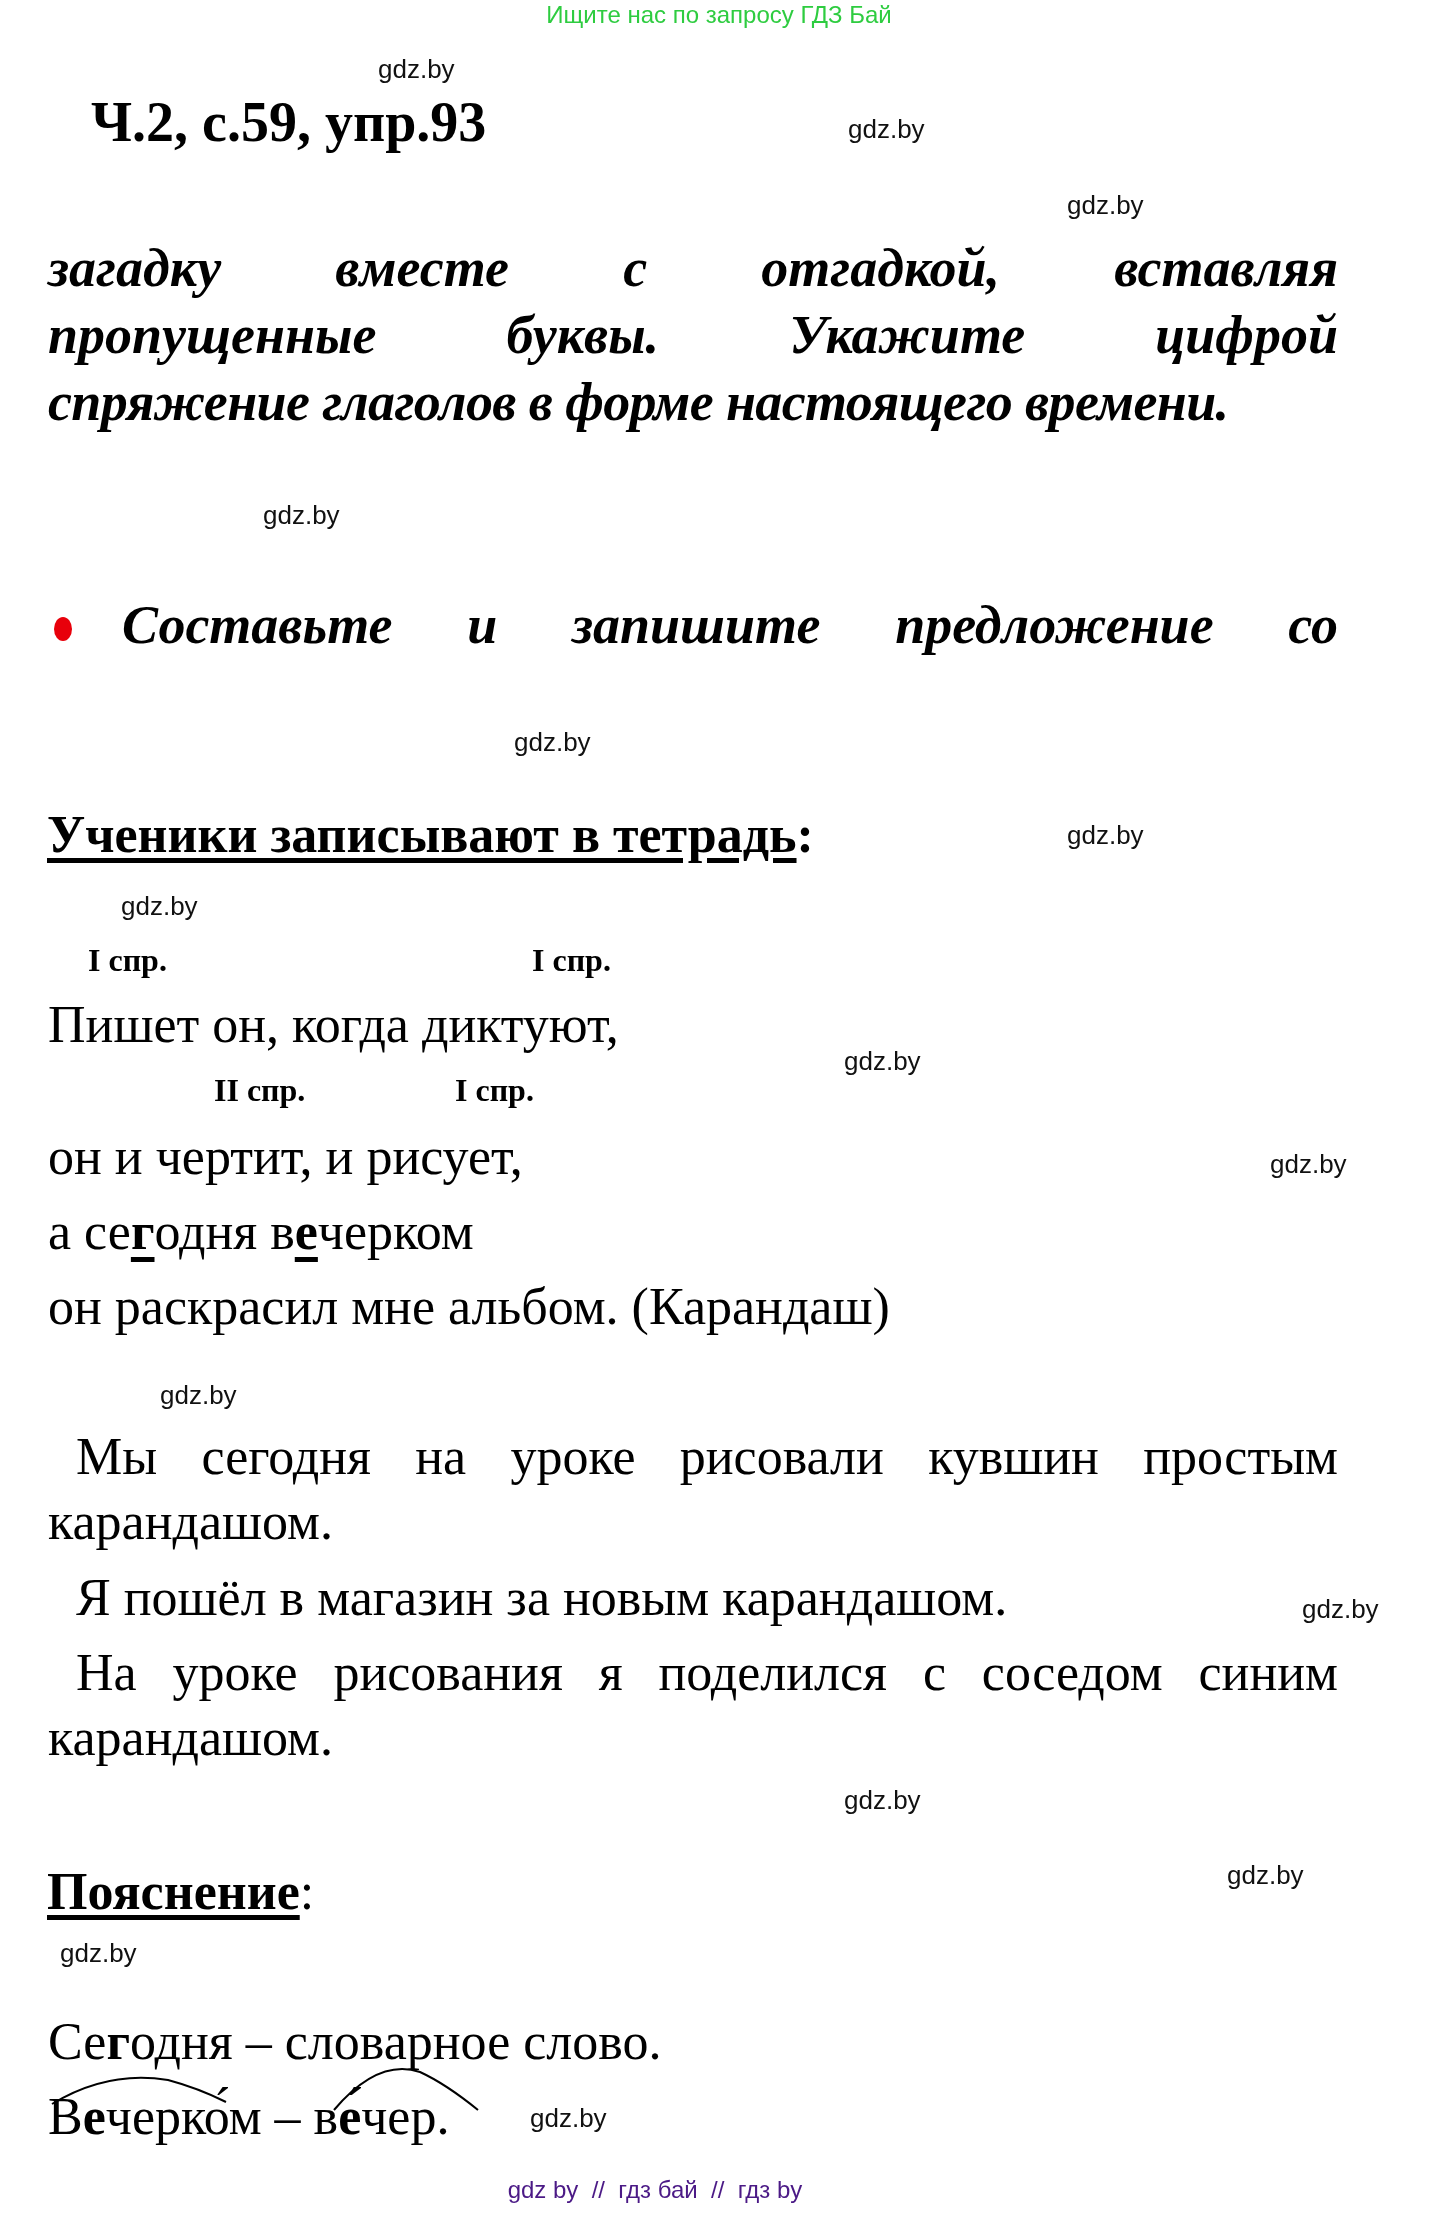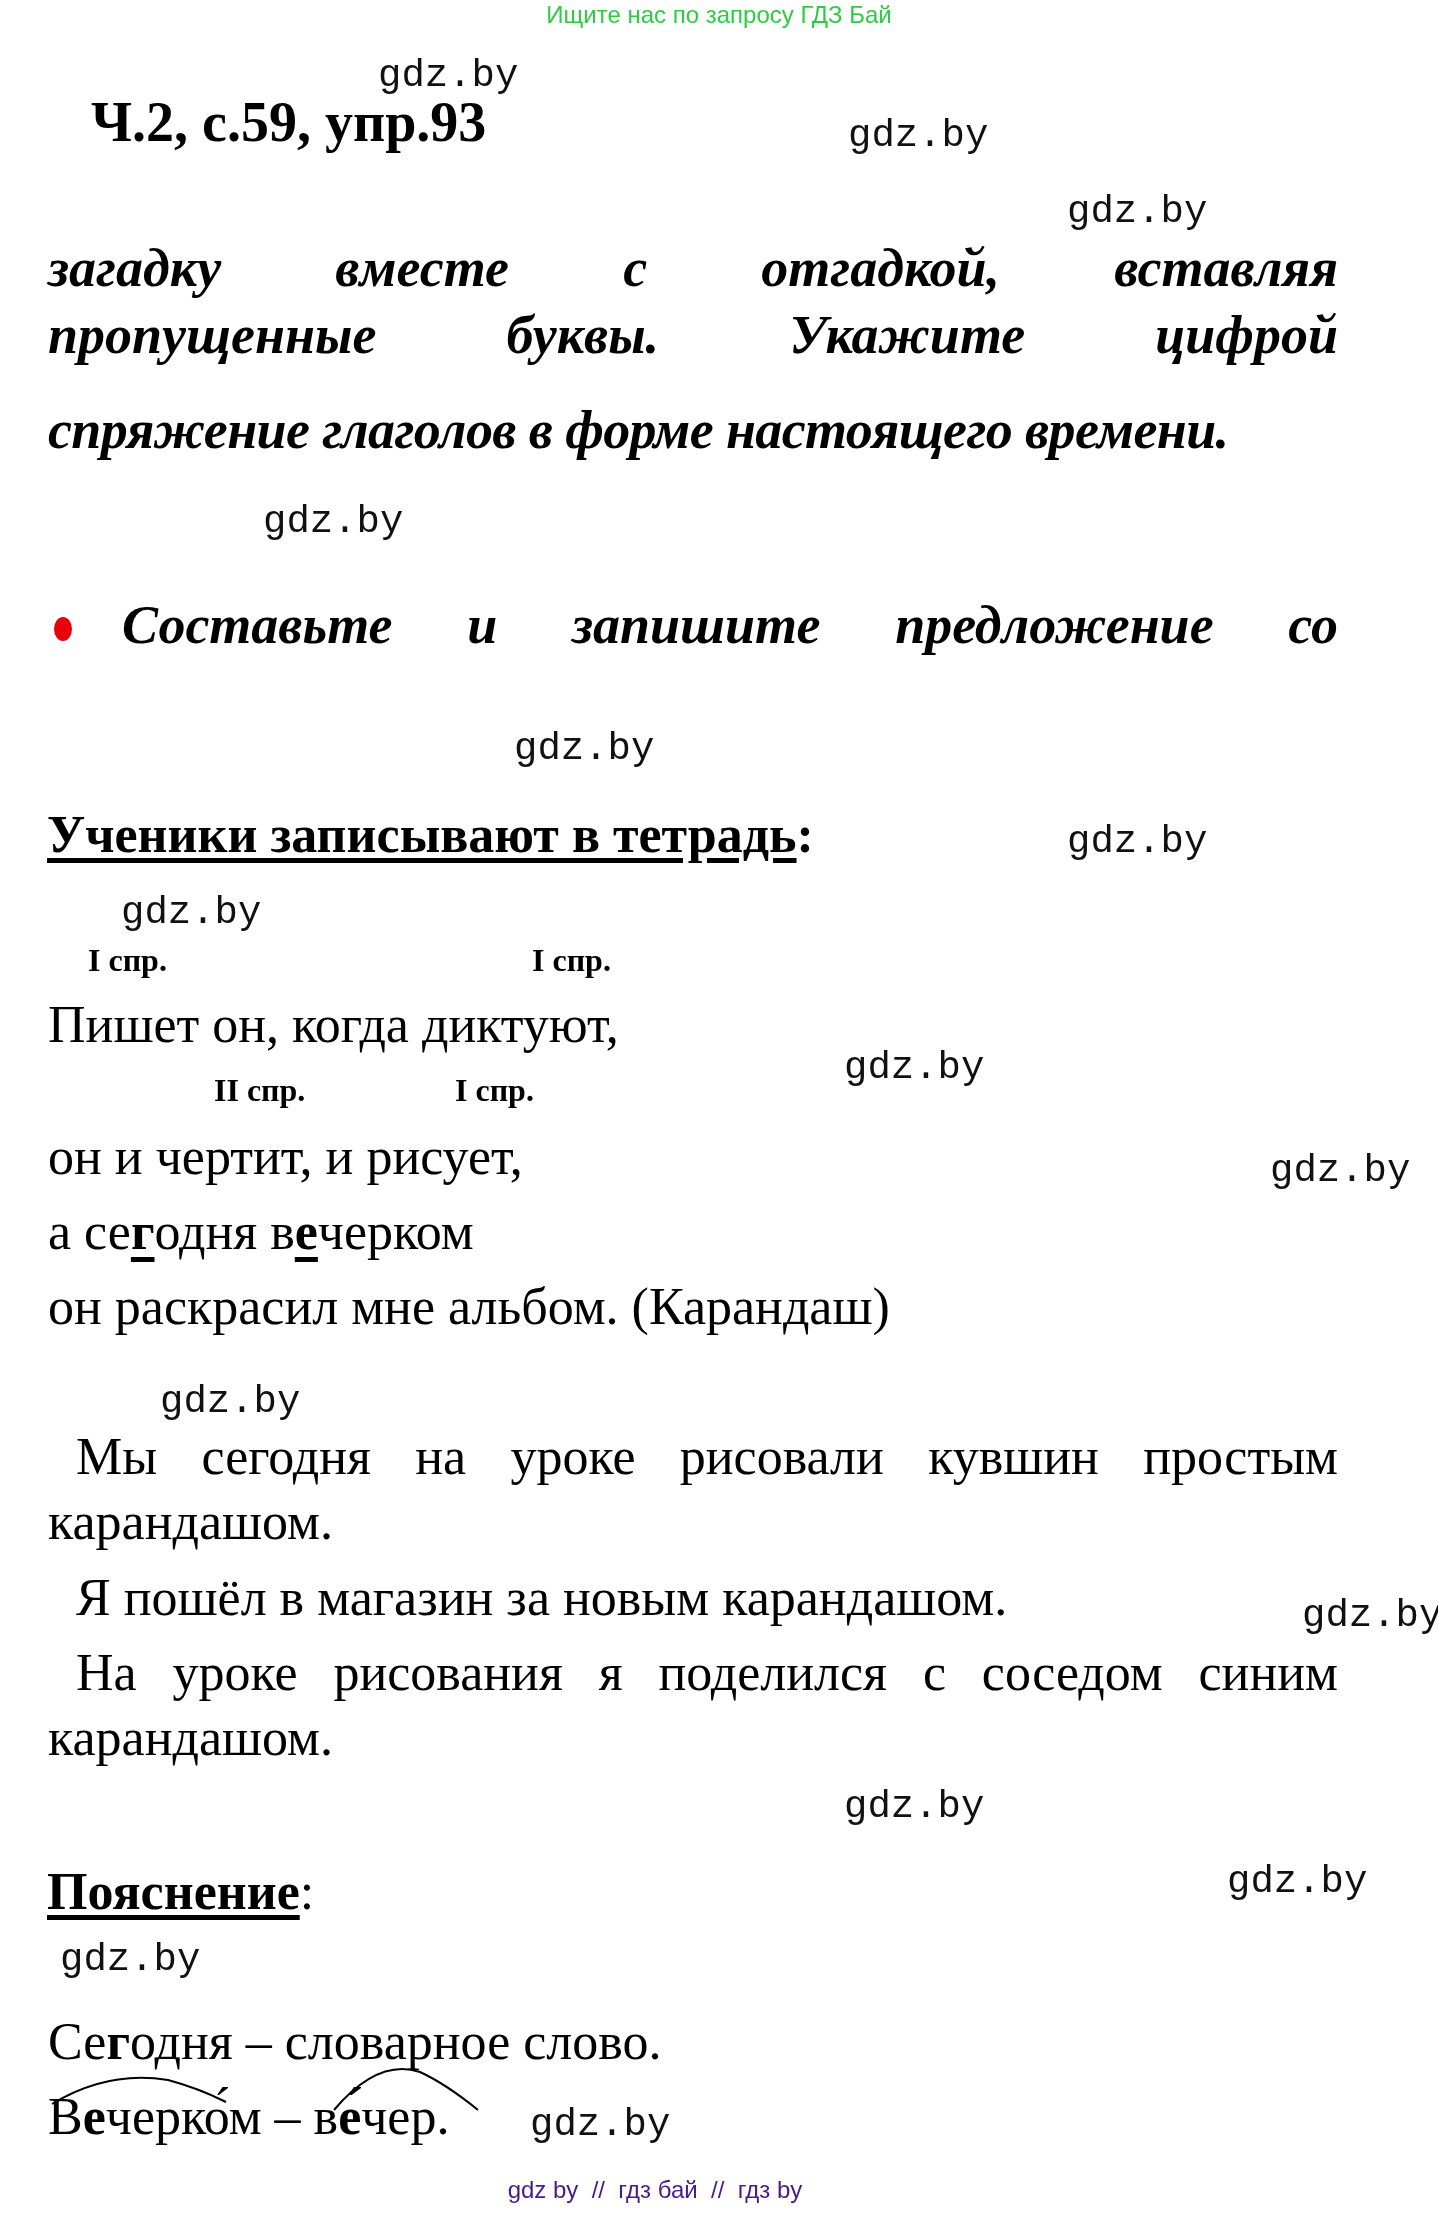--- a/index.html
+++ b/index.html
@@ -1,19 +1,19 @@
 <!DOCTYPE html>
 <html><head>
 <meta charset="utf-8">
 <style>
   html, body { margin: 0; padding: 0; background: #ffffff; }
   body { width: 1438px; height: 2215px; position: relative; overflow: hidden;
          font-family: "Liberation Serif", "DejaVu Serif", serif; color: #000; }
   .abs { position: absolute; white-space: nowrap; }
-  .wm { font-family: Liberation Mono, monospace; font-size: 39px; color: #111; text-align: center; }
+  .wm { font-family: Liberation Sans, sans-serif; font-size: 26px; color: #111; text-align: center; }
   .top-banner { position: absolute; top: 0; left: 0; width: 1438px; text-align: center;
                 font-family: "Liberation Sans", "DejaVu Sans", sans-serif; font-size: 24px; line-height: 30px; }
   .footer { position: absolute; top: 2170px; left: 0; width: 1310px; text-align: center;
             font-family: "Liberation Sans", "DejaVu Sans", sans-serif; font-size: 24px; line-height: 40px; }
   .title { font-weight: bold; font-size: 56px; left: 48px; top: 90px; margin-left: 43px; }
   .instr { position: absolute; left: 48px; width: 1290px; font-weight: bold; font-style: italic;
            font-size: 54px; line-height: 67px; text-align: justify; text-align-last: left; }
   .instr .line { display: block; text-align: justify; text-align-last: justify; white-space: normal; }
   .instr .line.last { text-align-last: left; }
   .bullet { position: absolute; left: 54px; top: 617px; width: 18px; height: 24px; border-radius: 50%; }
@@ -48,21 +48,21 @@
 <span class="abs wm" style="left:844px; top:1785px;">gdz.by</span>
 <span class="abs wm" style="left:1227px; top:1860px;">gdz.by</span>
 <span class="abs wm" style="left:60px; top:1938px;">gdz.by</span>
 <span class="abs wm" style="left:530px; top:2103px;">gdz.by</span>
 
 <div class="abs title">Ч.2, с.59, упр.93</div>
 
 <div class="instr" style="top:235px;">
   <span class="line">загадку вместе с отгадкой, вставляя</span>
   <span class="line">пропущенные буквы. Укажите цифрой</span>
-  <span class="line last" style="letter-spacing:-0.6px;margin-top:28px;">спряжение глаголов в форме настоящего времени.</span>
+  <span class="line last" style="letter-spacing:-0.6px;">спряжение глаголов в форме настоящего времени.</span>
 </div>
 
 <div class="bullet" style="background:#e8000b;"></div>
 <div class="instr instr2">
   <span class="line">Составьте и запишите предложение со</span>
 </div>
 
 <div class="abs heading" style="top:805px;">
   <span class="u">Ученики записывают в тетрадь</span><span>:</span>
 </div>

